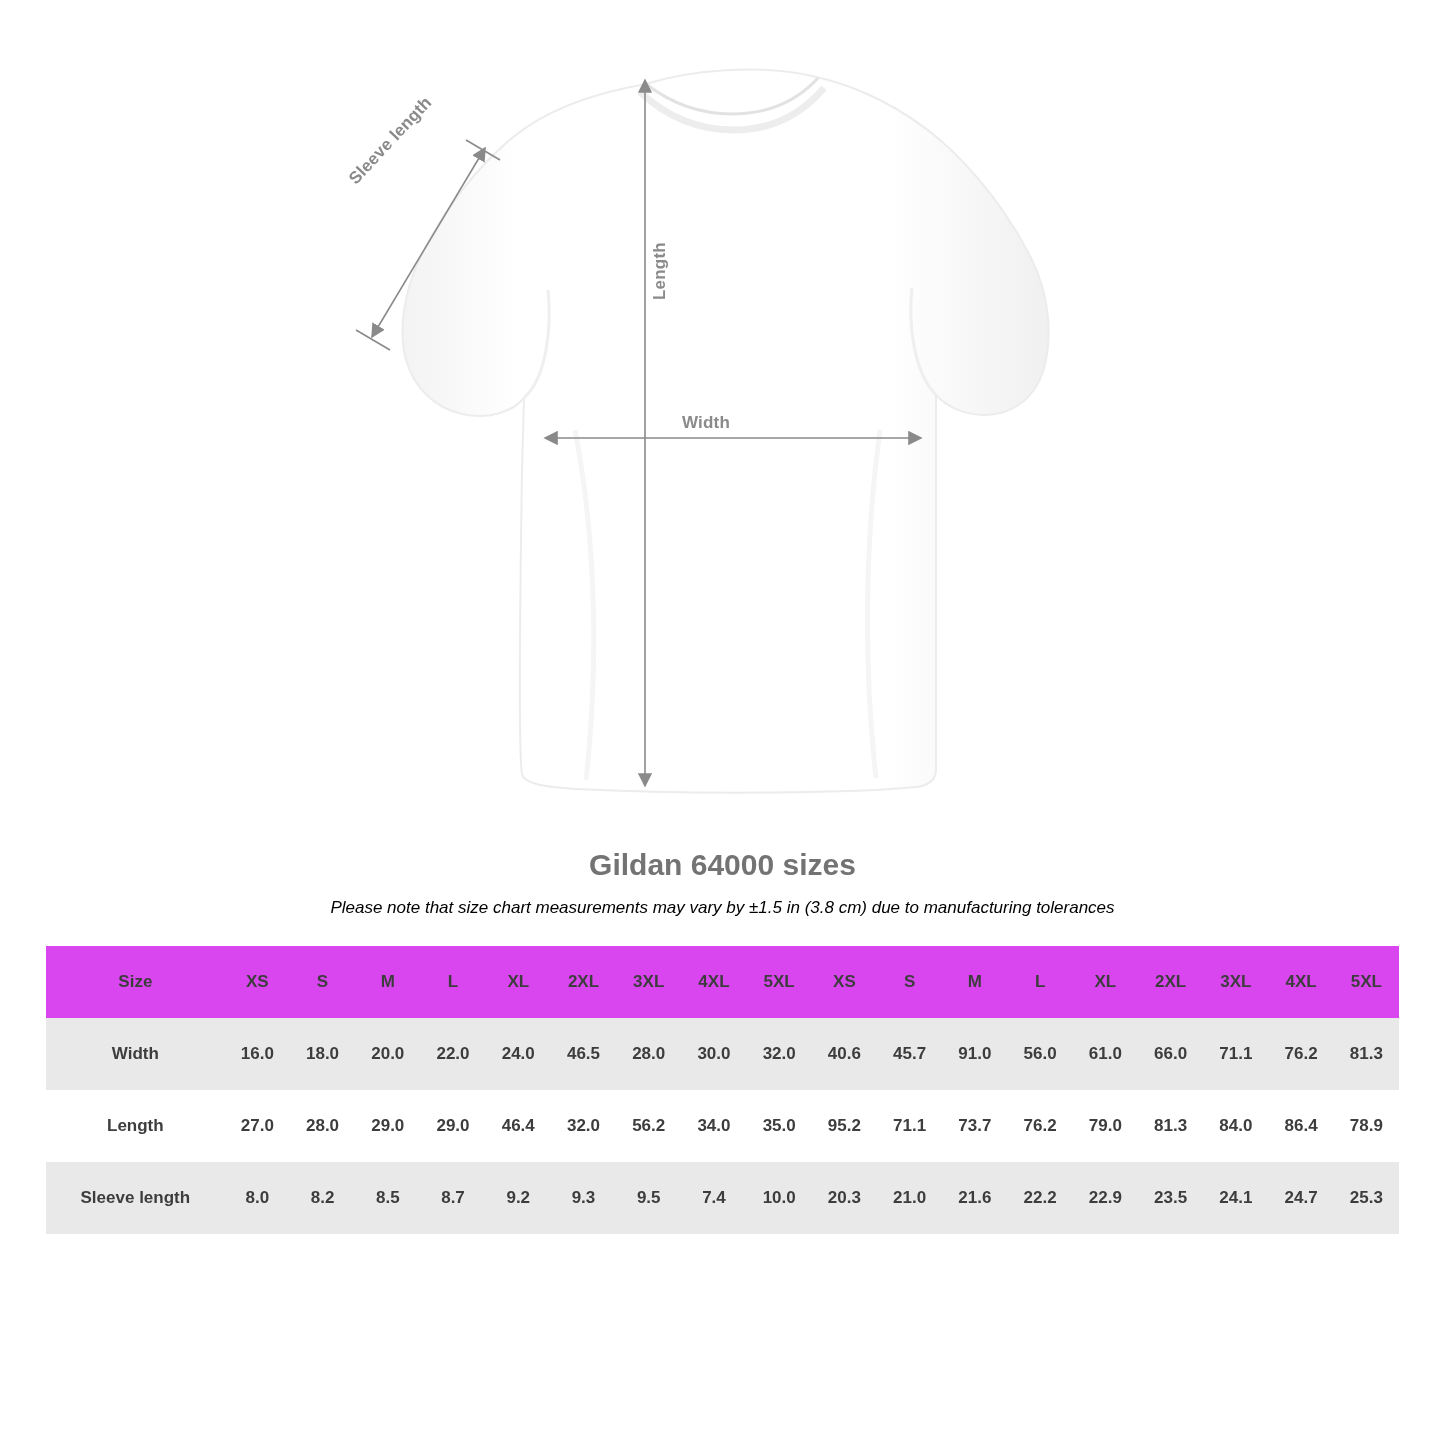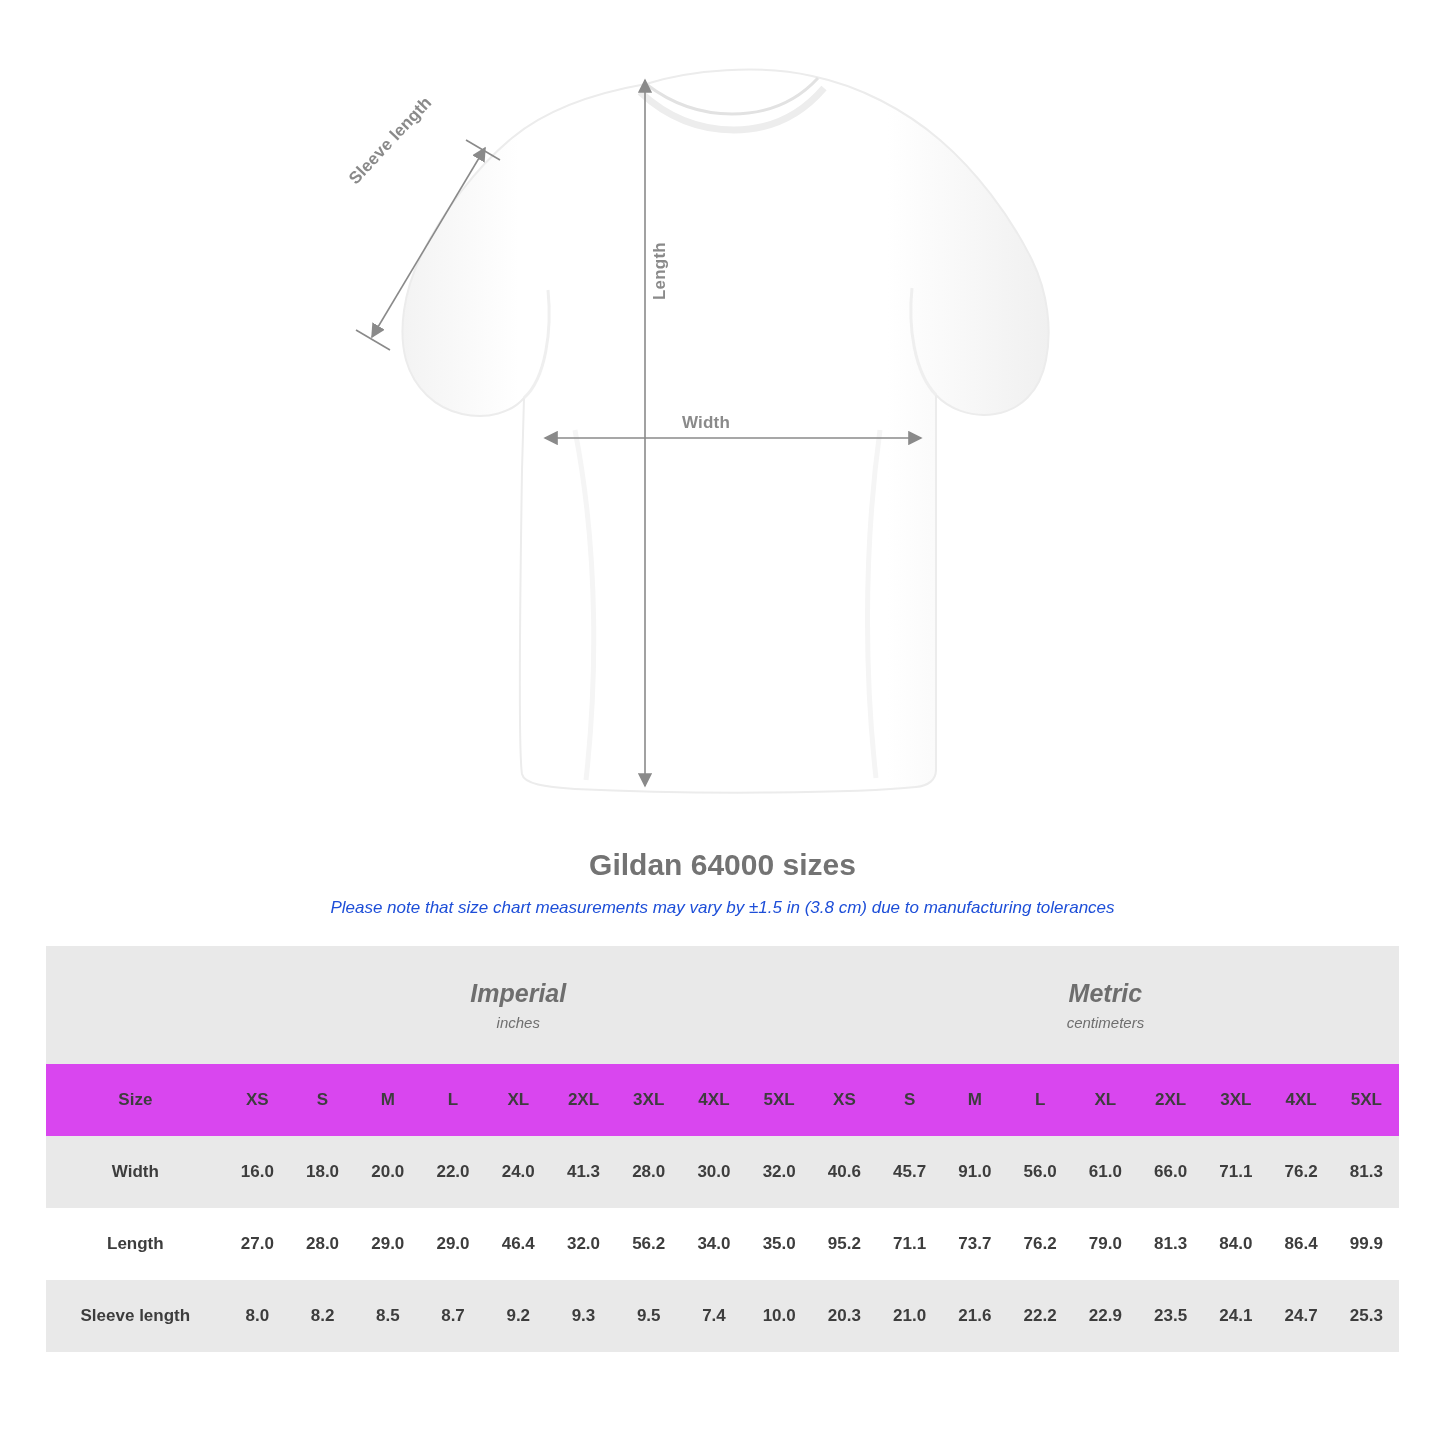--- a/index.html
+++ b/index.html
@@ -58,21 +58,21 @@
     text-align: center;
     font-size: 30px;
     font-weight: bold;
     color: #737373;
     margin-top: 18px;
   }
   .subtitle {
     text-align: center;
     font-size: 17px;
     font-style: italic;
-    color: #1d4ed8;
+    color: #000000;
     margin-top: 16px;
   }
 
   
   .table-wrap {
     margin: 28px 46px 0 46px;
     width: 1353px;
   }
   table.size-chart {
     border-collapse: collapse;
@@ -187,31 +187,20 @@
 <div class="title">Gildan 64000 sizes</div>
 <div class="subtitle">Please note that size chart measurements may vary by ±1.5 in (3.8 cm) due to manufacturing tolerances</div>
 
 <div class="table-wrap">
   <table class="size-chart">
     <colgroup>
       <col style="width:13.2%">
       <col span="18" style="width:4.82%">
     </colgroup>
     <tbody>
-      <tr class="unit-head">
-        <td class="corner-blank"></td>
-        <td colspan="9">
-          <div class="unit-name">Imperial</div>
-          <div class="unit-sub">inches</div>
-        </td>
-        <td colspan="9">
-          <div class="unit-name">Metric</div>
-          <div class="unit-sub">centimeters</div>
-        </td>
-      </tr>
 
       <tr class="row-head">
         <td class="rowlabel">Size</td>
         <td class="sizehdr">XS</td>
         <td class="sizehdr">S</td>
         <td class="sizehdr">M</td>
         <td class="sizehdr">L</td>
         <td class="sizehdr">XL</td>
         <td class="sizehdr">2XL</td>
         <td class="sizehdr">3XL</td>
@@ -228,21 +217,21 @@
         <td class="sizehdr">5XL</td>
       </tr>
 
       <tr class="row-a">
         <td class="rowlabel">Width</td>
         <td class="val">16.0</td>
         <td class="val">18.0</td>
         <td class="val">20.0</td>
         <td class="val">22.0</td>
         <td class="val">24.0</td>
-        <td class="val">41.3</td>
+        <td class="val">46.5</td>
         <td class="val">28.0</td>
         <td class="val">30.0</td>
         <td class="val">32.0</td>
         <td class="val">40.6</td>
         <td class="val">45.7</td>
         <td class="val">91.0</td>
         <td class="val">56.0</td>
         <td class="val">61.0</td>
         <td class="val">66.0</td>
         <td class="val">71.1</td>
@@ -262,21 +251,21 @@
         <td class="val">34.0</td>
         <td class="val">35.0</td>
         <td class="val">95.2</td>
         <td class="val">71.1</td>
         <td class="val">73.7</td>
         <td class="val">76.2</td>
         <td class="val">79.0</td>
         <td class="val">81.3</td>
         <td class="val">84.0</td>
         <td class="val">86.4</td>
-        <td class="val">99.9</td>
+        <td class="val">78.9</td>
       </tr>
 
       <tr class="row-a">
         <td class="rowlabel">Sleeve length</td>
         <td class="val">8.0</td>
         <td class="val">8.2</td>
         <td class="val">8.5</td>
         <td class="val">8.7</td>
         <td class="val">9.2</td>
         <td class="val">9.3</td>

